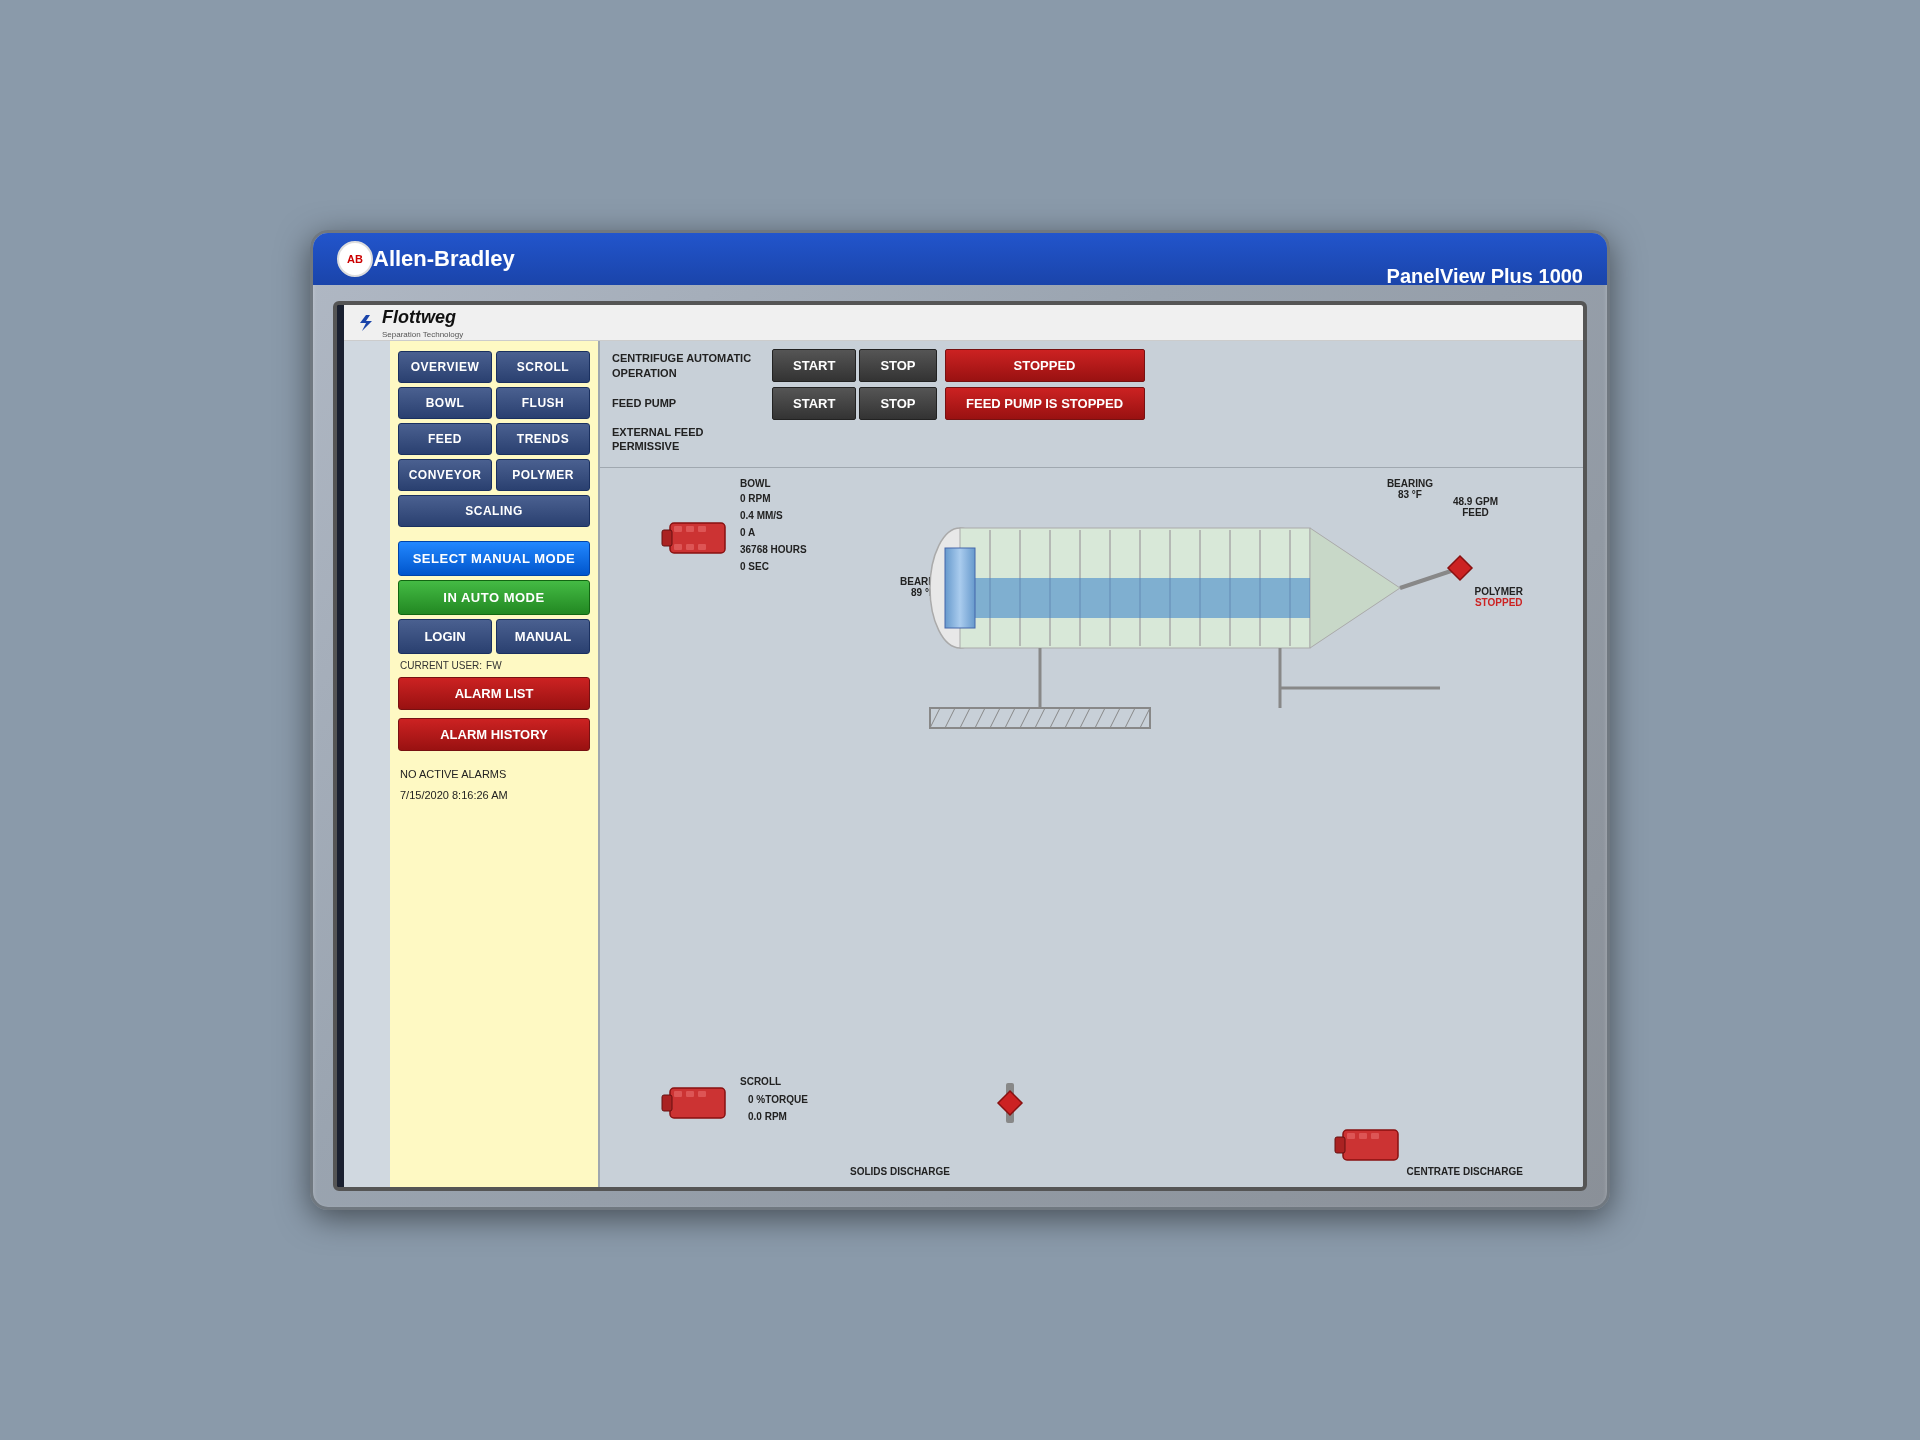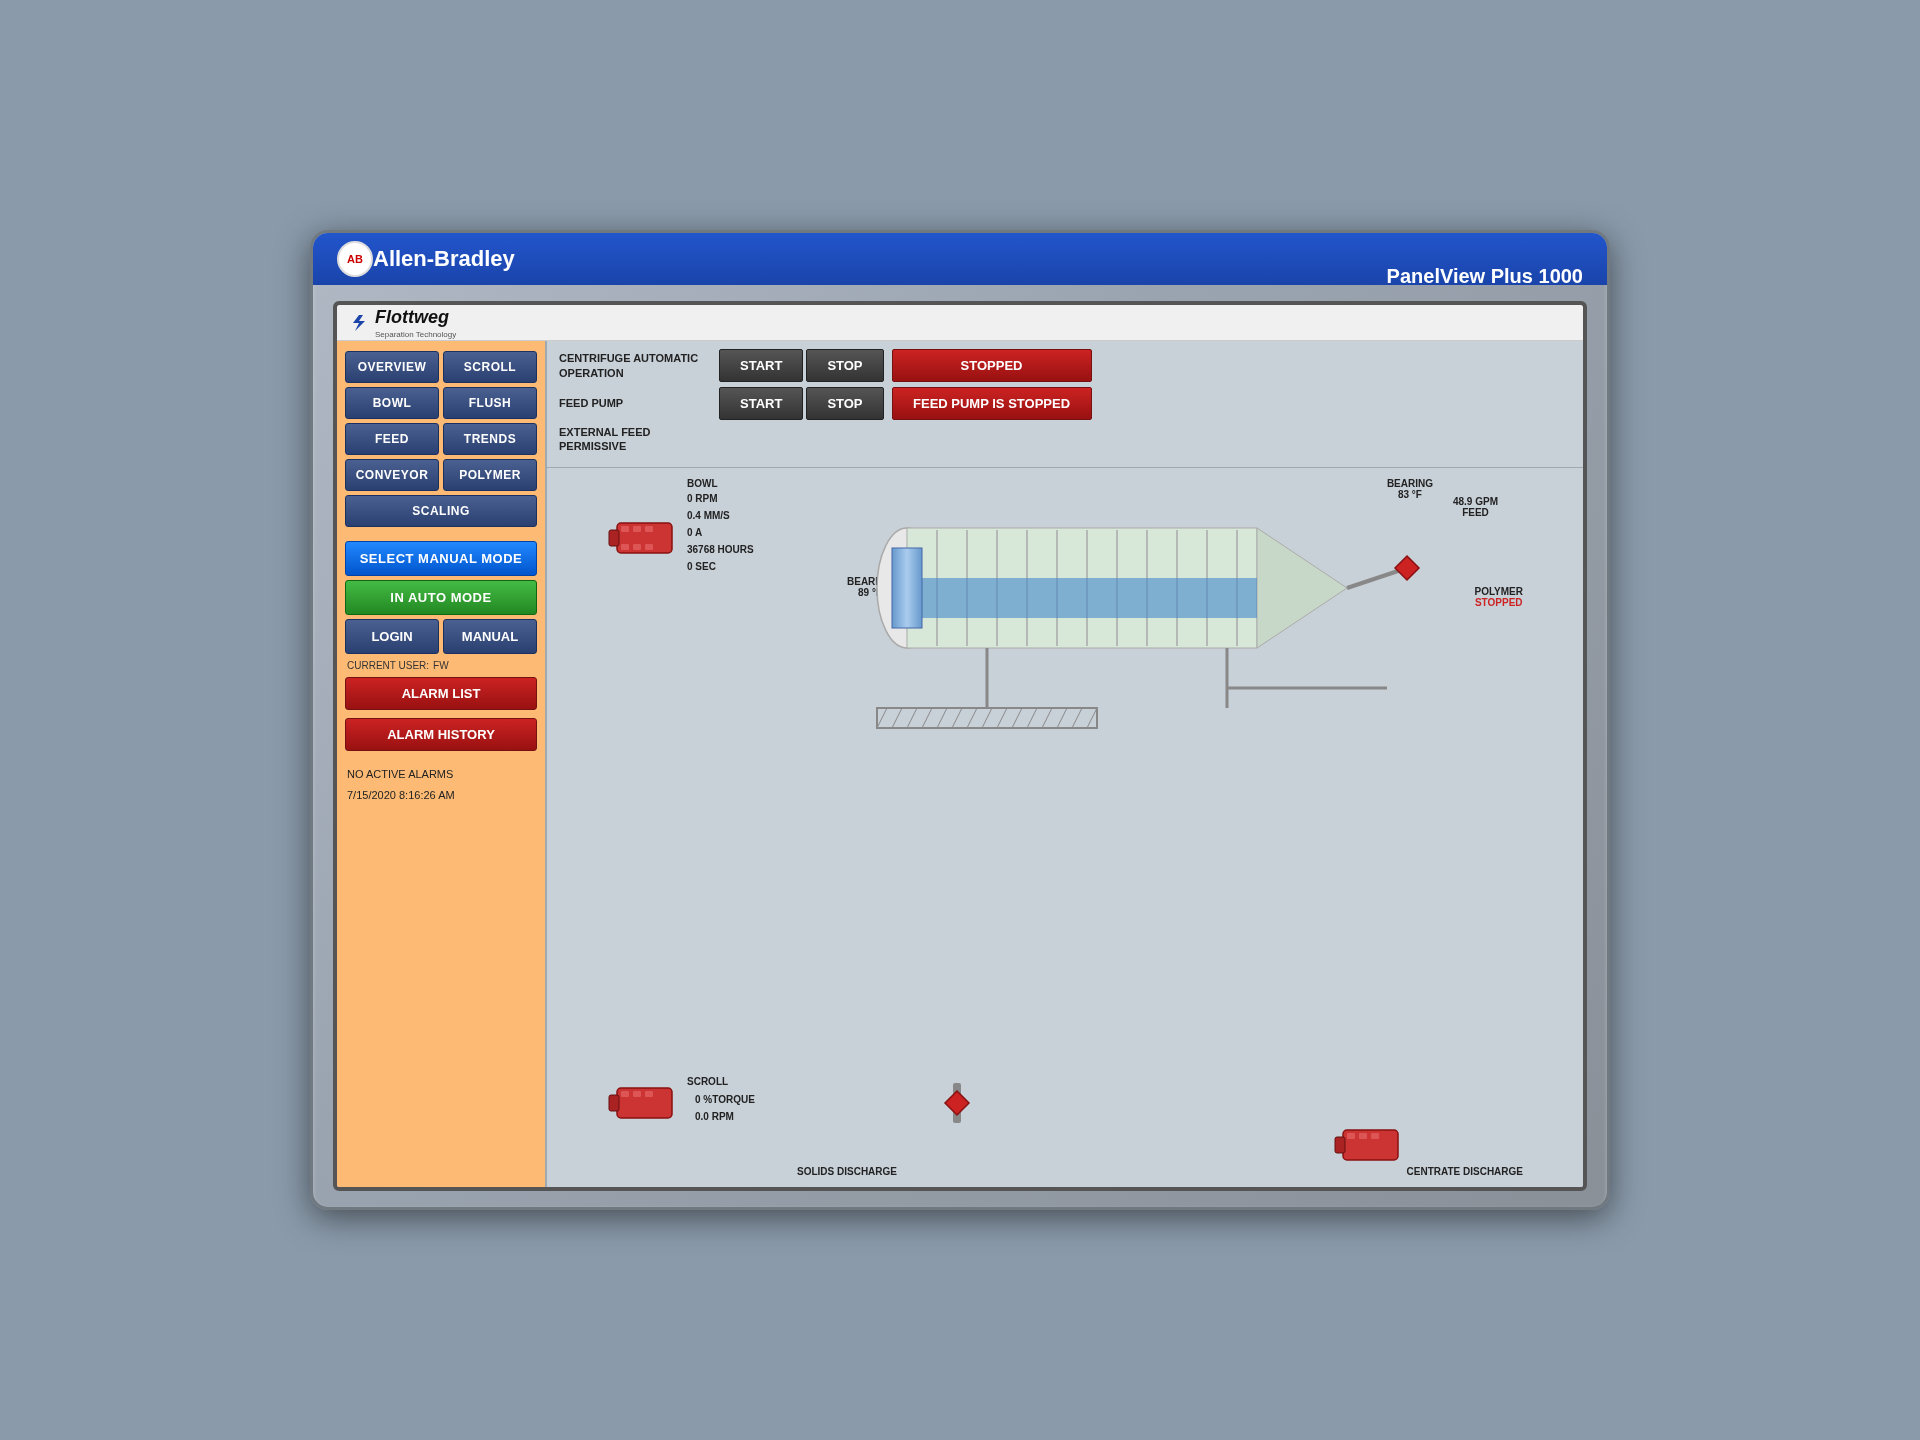--- a/index.html
+++ b/index.html
@@ -82,20 +82,21 @@
       box-shadow: inset 0 0 20px rgba(0,0,0,0.8);
       overflow: hidden;
     }
 
     .screen-inner {
       width: 100%;
       height: 100%;
       background: #1a2030;
       display: flex;
       flex-direction: column;
+      padding-left: 7px;
     }
 
     
     .flottweg-bar {
       background: #f0f0f0;
       height: 36px;
       display: flex;
       align-items: center;
       padding: 0 12px;
       border-bottom: 1px solid #ccc;
@@ -130,27 +131,28 @@
     .main-content {
       display: flex;
       flex: 1;
       background: #d0d8e0;
       overflow: hidden;
     }
 
     
     .sidebar {
       width: 210px;
-      background: #fdba74;
+      background: #fef9c3;
       padding: 10px 8px;
       flex-shrink: 0;
       display: flex;
       flex-direction: column;
       gap: 4px;
       border-right: 2px solid #a0a8b0;
+      margin-left: 46px;
     }
 
     .sidebar-row {
       display: flex;
       gap: 4px;
     }
 
     .nav-btn {
       flex: 1;
       padding: 8px 4px;

